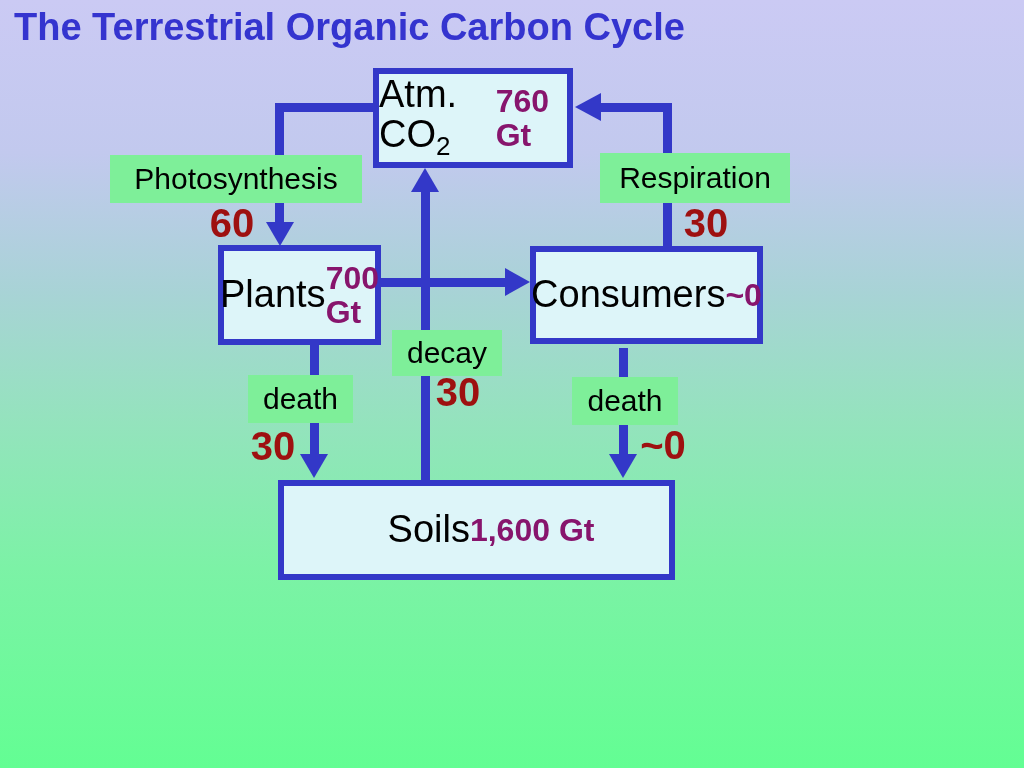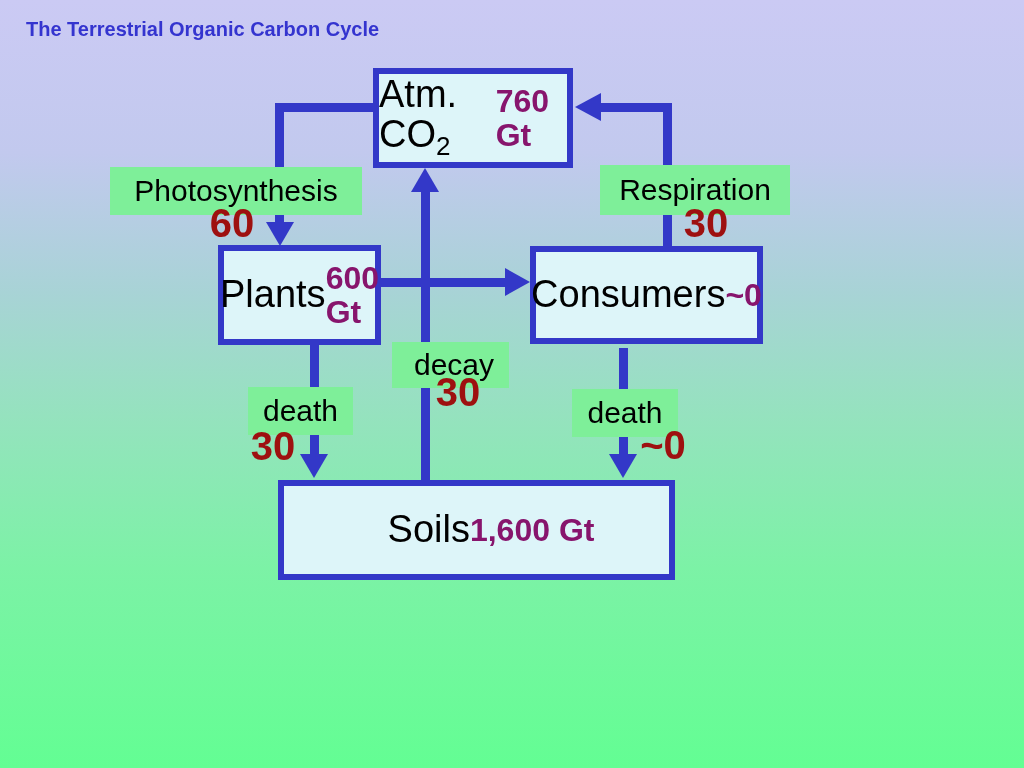--- a/index.html
+++ b/index.html
@@ -14,46 +14,46 @@
   }
   html,body{margin:0;padding:0;}
   body{font-family:"Liberation Sans", sans-serif;}
   .slide{
     position:relative;width:1024px;height:768px;overflow:hidden;
     background:linear-gradient(180deg,
       var(--bg-top) 0%, #c2c9ee 20%, #a8d3d6 38%,
       #94e3bd 55%, #7cf2a6 74%, var(--bg-bottom) 100%);
   }
   .title{
-    position:absolute;left:14px;top:6px;margin:12px;
-    font-size:20px;font-weight:bold;color:var(--title-blue);
+    position:absolute;left:14px;top:6px;margin:0;
+    font-size:38px;font-weight:bold;color:var(--title-blue);
     letter-spacing:0px;
   }
   
   .box{
     position:absolute;z-index:3;box-sizing:border-box;
     background:var(--box-fill);border:6px solid var(--line-blue);
     display:flex;flex-direction:row;align-items:center;justify-content:center;
     line-height:1.05;
   }
   .box-label{color:#000;font-size:38px;}
   .box-label .sub{font-size:26px;vertical-align:-8px;}
   .box-value{color:var(--value-purple);font-size:32px;font-weight:bold;margin-top:2px;}
   #box-atm{left:373px;top:68px;width:200px;height:100px;}
   #box-plants{left:218px;top:245px;width:163px;height:100px;}
   #box-consumers{left:530px;top:246px;width:233px;height:98px;}
   #box-soils{left:278px;top:480px;width:397px;height:100px;padding-left:29px;}
   
   .plabel{
     position:absolute;z-index:2;background:var(--label-green);
-    color:#000;font-size:30px;display:flex;align-items:center;justify-content:center;margin-top:12px;
+    color:#000;font-size:30px;display:flex;align-items:center;justify-content:center;
   }
   #lbl-photosynthesis{left:110px;top:155px;width:252px;height:48px;}
   #lbl-respiration{left:600px;top:153px;width:190px;height:50px;}
-  #lbl-decay{left:392px;top:330px;width:110px;height:46px;padding-left:7px;}
+  #lbl-decay{left:392px;top:330px;width:110px;height:46px;}
   #lbl-death-left{left:248px;top:375px;width:105px;height:48px;}
   #lbl-death-right{left:572px;top:377px;width:106px;height:48px;}
   
   .flux{
     position:absolute;z-index:2;width:64px;text-align:center;
     color:var(--flux-red);font-size:40px;font-weight:bold;line-height:1;
   }
   #flux-photo{left:200px;top:203px;}
   #flux-resp{left:674px;top:203px;}
   #flux-decay{left:426px;top:372px;}
@@ -141,21 +141,21 @@
 
   <div class="box" id="box-atm">
     <div class="box-label">
       <span>Atm. CO</span><span class="sub">2</span>
     </div>
     <div class="box-value">760 Gt</div>
   </div>
 
   <div class="box" id="box-plants">
     <div class="box-label">Plants</div>
-    <div class="box-value">600 Gt</div>
+    <div class="box-value">700 Gt</div>
   </div>
 
   <div class="box" id="box-consumers">
     <div class="box-label">Consumers</div>
     <div class="box-value">~0</div>
   </div>
 
   <div class="box" id="box-soils">
     <div class="box-label">Soils</div>
     <div class="box-value">1,600 Gt</div>

